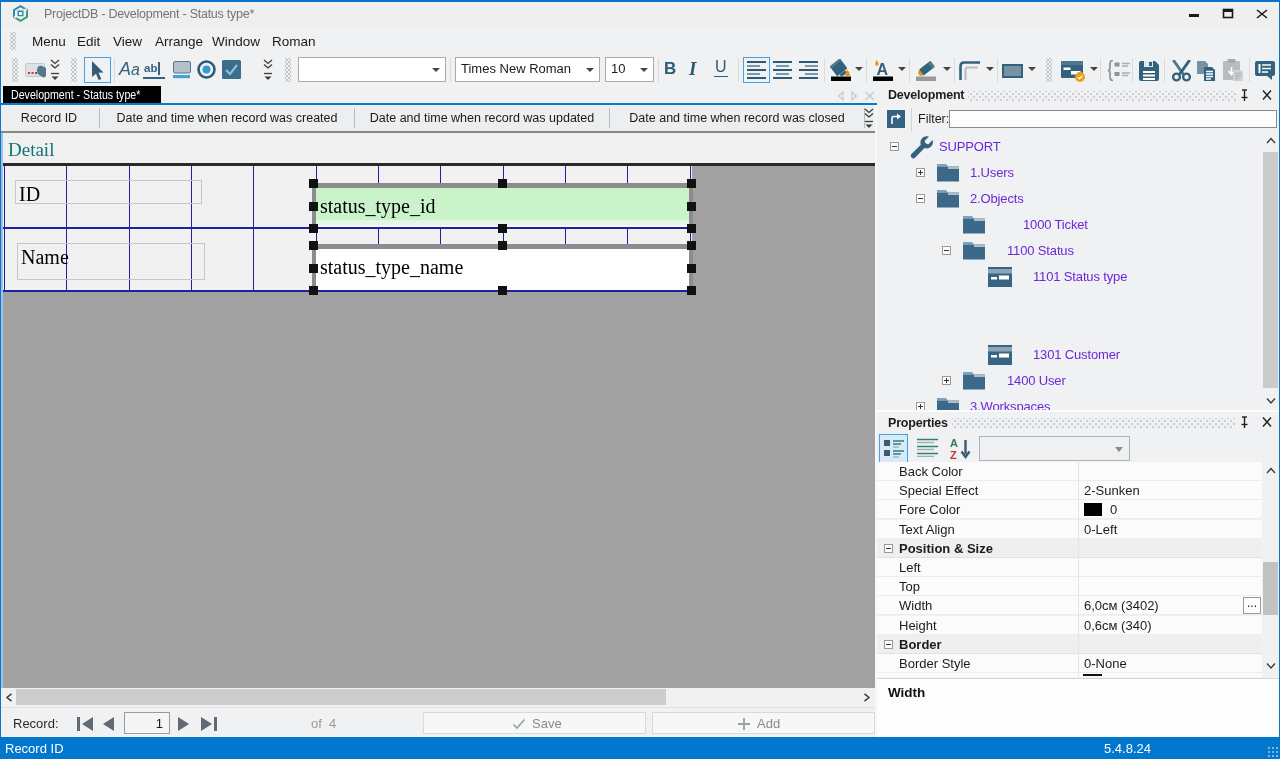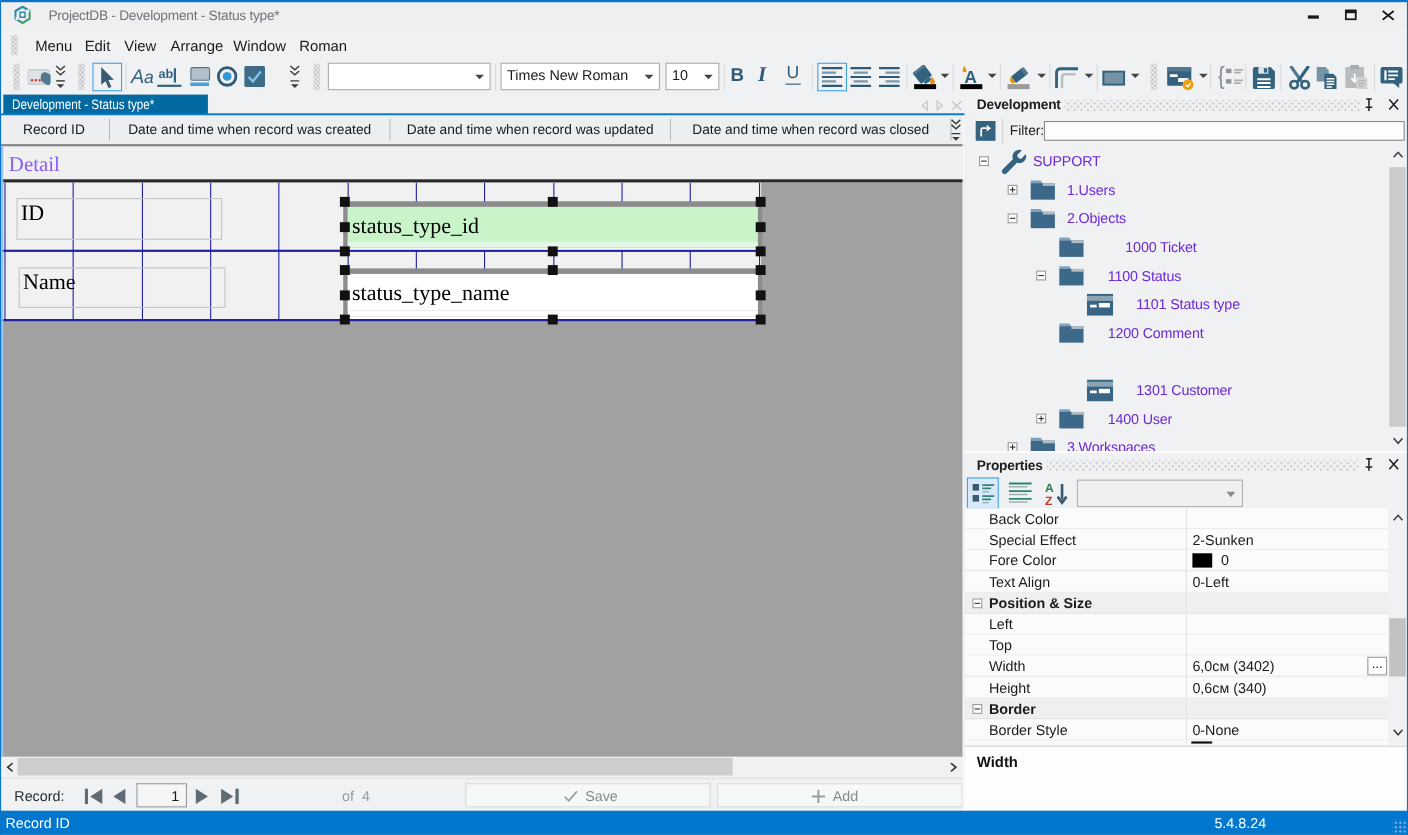--- a/index.html
+++ b/index.html
@@ -22,29 +22,29 @@
 #toolbar { position:absolute; left:0; top:54px; width:1278px; height:32px; background:#f0f1f2; }
 .grip { position:absolute; width:6px; background-image:radial-gradient(#c0c4c7 1px, transparent 1.2px), radial-gradient(#c0c4c7 1px, transparent 1.2px); background-size:4px 4px; background-position:0 0, 2px 2px; }
 .tsep { position:absolute; width:1px; background:#d9dbdd; }
 .combo { position:absolute; background:#fff; border:1px solid #ababab; }
 .combo .arr { position:absolute; right:5px; top:50%; margin-top:-2px; width:0; height:0; border-left:4px solid transparent; border-right:4px solid transparent; border-top:4.5px solid #444; }
 .combo .ctext { position:absolute; left:5px; top:3px; font-size:13px; color:#1a1a1a; }
 
 
 #tabstrip { position:absolute; left:0; top:86px; width:877px; height:19px; background:#f0f1f2; }
 #tabline { position:absolute; left:0; top:103px; width:877px; height:2px; background:#0979c9; }
-#activetab { position:absolute; left:3px; top:0; width:186px; height:18px; background:#0369a1; color:#fff; font-size:12.5px; padding:2px 12px 0 8px; overflow:hidden; }
+#activetab { position:absolute; left:3px; top:0; width:158px; height:18px; background:#000000; color:#fff; font-size:12.5px; padding:2px 12px 0 8px; overflow:hidden; }
 
 
 #fieldhdr { position:absolute; left:0; top:105px; width:877px; height:26px; background:#eceef0; }
 .fh-sep { position:absolute; top:3px; height:20px; width:1px; background:#b9bcbe; }
 .fh-text { position:absolute; top:6px; font-size:12.5px; color:#1a1a1a; white-space:nowrap; transform:translateX(-50%); }
 
 
-#detailbar { position:absolute; left:0; top:131px; width:877px; height:35px; background:#f0f0f1; border-top:2px solid #848688; border-bottom:3px solid #2a2a2a; font-family:"Liberation Serif", serif; font-size:19px; color:#8b5cf6; }
+#detailbar { position:absolute; left:0; top:131px; width:877px; height:35px; background:#f0f0f1; border-top:2px solid #848688; border-bottom:3px solid #2a2a2a; font-family:"Liberation Serif", serif; font-size:19px; color:#0f766e; }
 #detailbar span { position:absolute; left:8px; top:6px; }
 
 
 #designer { position:absolute; left:0; top:166px; width:877px; height:522px; background:#a1a1a1; overflow:hidden; }
 #gridarea { position:absolute; left:0; top:0; width:692px; height:125px; background:#f1f1f2; }
 .vline { position:absolute; top:0; height:125px; width:1px; background:#2020a0; }
 .hline { position:absolute; left:0; width:692px; height:1.5px; background:#2020a0; }
 #leftstrip { position:absolute; left:1px; top:133px; width:2px; height:555px; background:#9cc2e8; z-index:5; }
 .lblbox { position:absolute; border:1px solid #c6c6c6; font-family:"Liberation Serif", serif; font-size:20px; color:#000; }
 .fieldbox { position:absolute; }
@@ -374,21 +374,21 @@
       <div class="vline" style="left:316px"></div>
       <div class="vline" style="left:378px"></div>
       <div class="vline" style="left:440px"></div>
       <div class="vline" style="left:503px"></div>
       <div class="vline" style="left:565px"></div>
       <div class="vline" style="left:627px"></div>
       <div class="vline" style="left:690px"></div>
       <div class="hline" style="top:61px"></div>
       <div class="hline" style="top:124px"></div>
 
-      <div class="lblbox" style="left:15px; top:14px; width:187px; height:38px;">
+      <div class="lblbox" style="left:15px; top:14px; width:187px; height:24px;">
           <span style="position:absolute;left:3px;top:2px">ID</span>
         </div>
       <div class="lblbox" style="left:17px; top:77px; width:188px; height:37px;">
           <span style="position:absolute;left:3px;top:2px">Name</span>
         </div>
 
       <div class="fieldbox" style="left:312px; top:17px; width:381px; height:44px; background:#8c8c8c;">
         <div style="position:absolute; left:4px; top:5px; right:4px; height:32px; background:#c9f3c9;"></div>
         <div style="position:absolute; left:4px; top:37px; right:4px; height:5px; background:#e4f6e4;"></div>
         <div style="position:absolute; left:4px; bottom:0px; right:4px; height:2px; background:#f4fbf4;"></div>
@@ -549,28 +549,20 @@
       <div class="treerow" style="top:130px">
         <svg class="abs" style="left:111px;top:4px" width="24" height="20" viewBox="0 0 24 20">
             <rect x="0" y="0" width="24" height="20" fill="#3a6484"></rect>
             <rect x="0" y="2" width="24" height="4.5" fill="#8ba5b5"></rect>
             <rect x="3" y="10" width="6" height="2.5" fill="#fff"></rect>
             <rect x="11" y="8.5" width="10" height="4" fill="#fff"></rect>
           </svg>
         <div class="tlabel" style="left:156px;">1101 Status type</div>
       </div>
 
-      <div class="treerow" style="top:156px">
-        <svg class="abs" style="left:85px;top:3px" width="24" height="20" viewBox="0 0 24 20">
-            <path d="M1 2 L10 2 L12 4.5 L1 4.5 Z" fill="#7fa2c0"></path>
-            <rect x="1" y="4.5" width="22" height="15" fill="#3c688a"></rect>
-            <rect x="12" y="4.5" width="11" height="2.5" fill="#b3bdc4"></rect>
-          </svg>
-        <div class="tlabel" style="left:130px;">1200 Comment</div>
-      </div>
 
 
       <div class="treerow" style="top:208px">
         <svg class="abs" style="left:111px;top:4px" width="24" height="20" viewBox="0 0 24 20">
             <rect x="0" y="0" width="24" height="20" fill="#3a6484"></rect>
             <rect x="0" y="2" width="24" height="4.5" fill="#8ba5b5"></rect>
             <rect x="3" y="10" width="6" height="2.5" fill="#fff"></rect>
             <rect x="11" y="8.5" width="10" height="4" fill="#fff"></rect>
           </svg>
         <div class="tlabel" style="left:156px;">1301 Customer</div>

